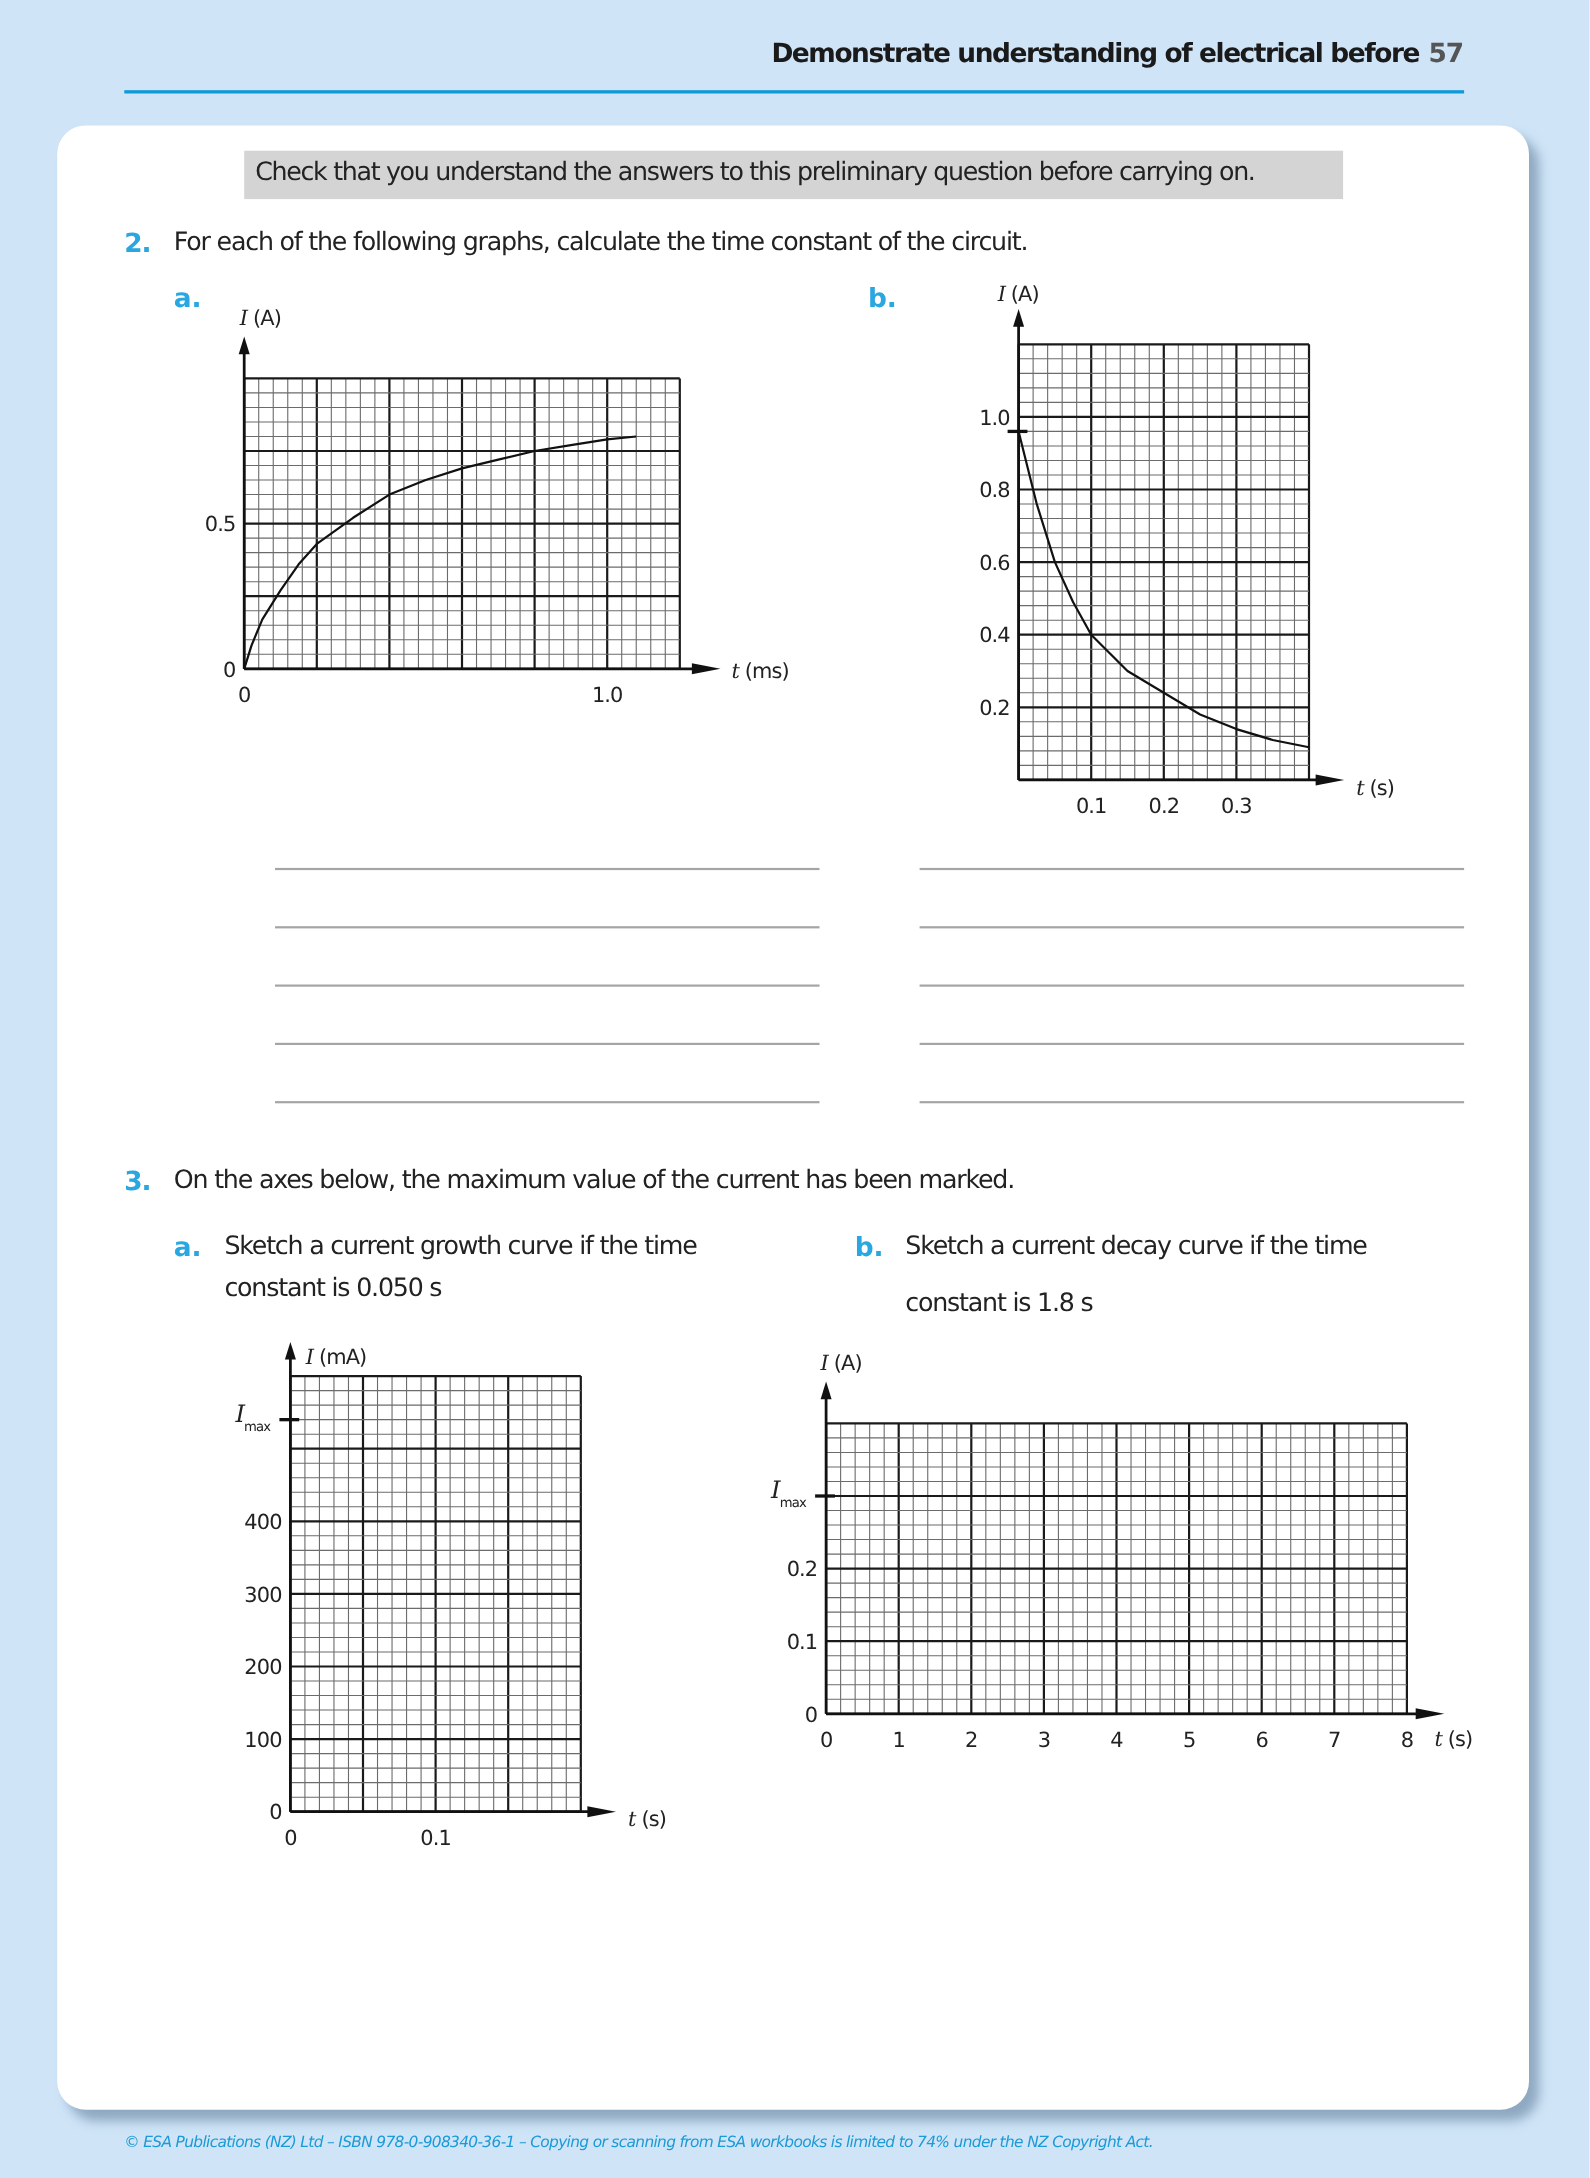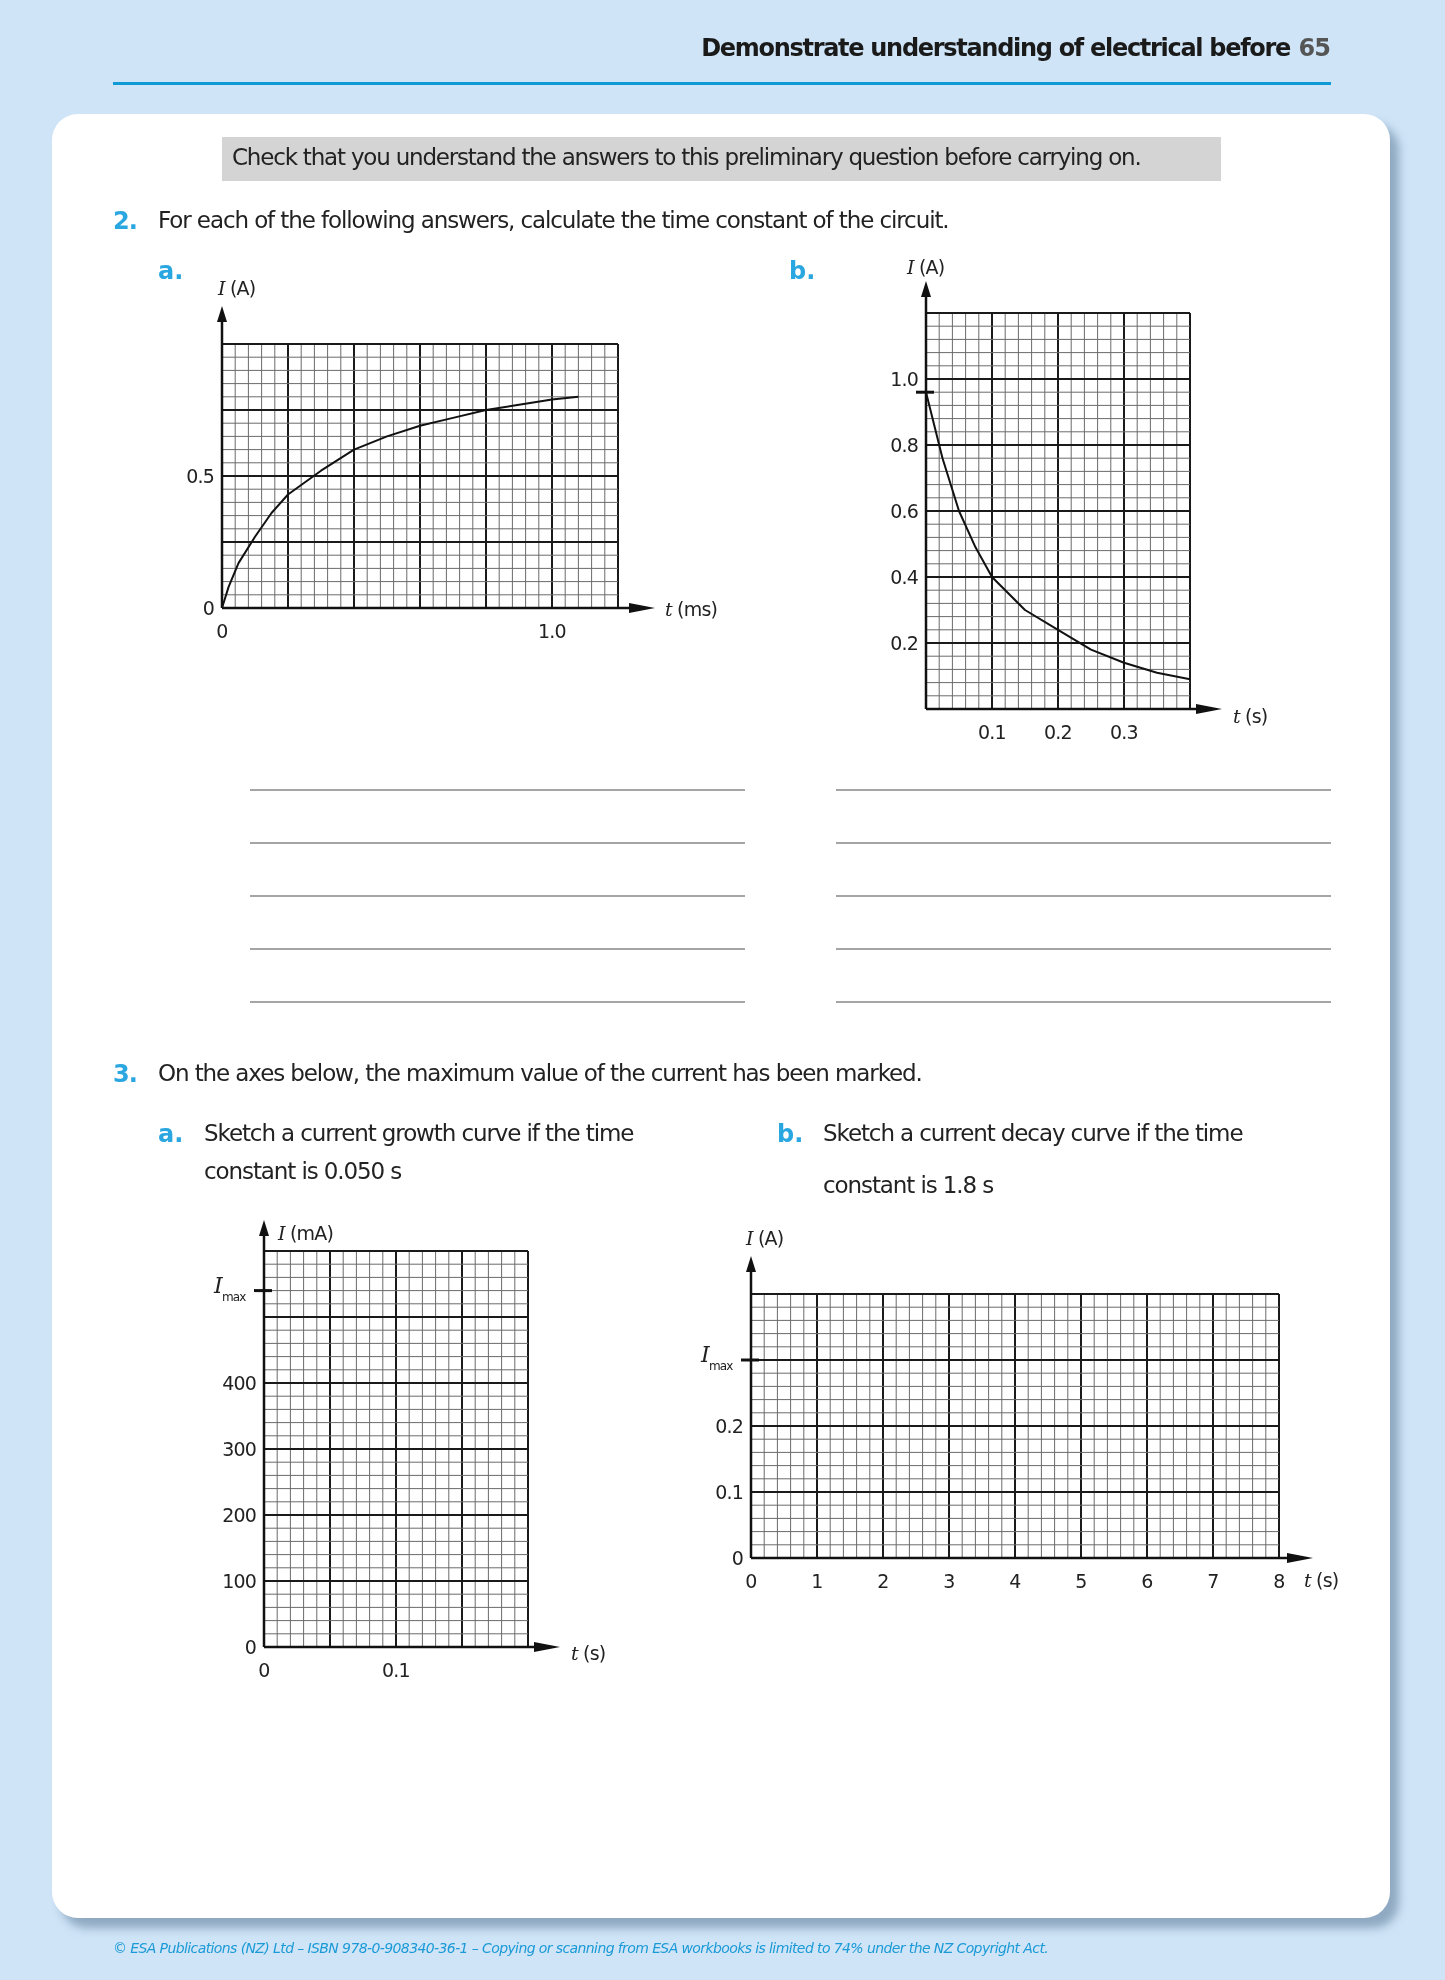--- a/index.html
+++ b/index.html
@@ -18,31 +18,31 @@
   svg.graph{position:absolute;left:0;top:0;overflow:visible;}
   .footer{position:absolute;left:113px;top:1968px;transform:translateY(-28px);font-size:14px;font-style:italic;color:#1a9ad6;letter-spacing:-0.6px;white-space:nowrap;}
   .lbl{font-family:"DejaVu Sans",sans-serif;font-size:19px;fill:#222;letter-spacing:-0.8px;}
   .ital{font-family:"DejaVu Serif",serif;font-style:italic;}
 </style>
 </head>
 <body>
 
 <div>
   <span class="header-title">Demonstrate understanding of electrical before</span>
-  <span class="page-num">65</span>
+  <span class="page-num">57</span>
   <div class="header-rule"></div>
 </div>
 
 <div class="card"></div>
 
 <div class="note-box"></div>
 <div class="note-text"><span>Check that you understand the answers to this </span><b>preliminary question</b><span> before carrying on.</span></div>
 
 <span class="qnum" style="left:113px;top:207px;">2.</span>
-<span class="qtext" style="left:158px;top:207px;">For each of the following answers, calculate the time constant of the circuit.</span>
+<span class="qtext" style="left:158px;top:207px;">For each of the following graphs, calculate the time constant of the circuit.</span>
 <span class="sub" style="left:158px;top:257px;">a.</span>
 <span class="sub" style="left:789px;top:257px;">b.</span>
 
 <div id="lines2a">
     <div class="answer-line" style="left: 250px; width: 495px; top: 789px;"></div>
     <div class="answer-line" style="left: 250px; width: 495px; top: 842px;"></div>
     <div class="answer-line" style="left: 250px; width: 495px; top: 895px;"></div>
     <div class="answer-line" style="left: 250px; width: 495px; top: 948px;"></div>
     <div class="answer-line" style="left: 250px; width: 495px; top: 1001px;"></div>
   </div>

